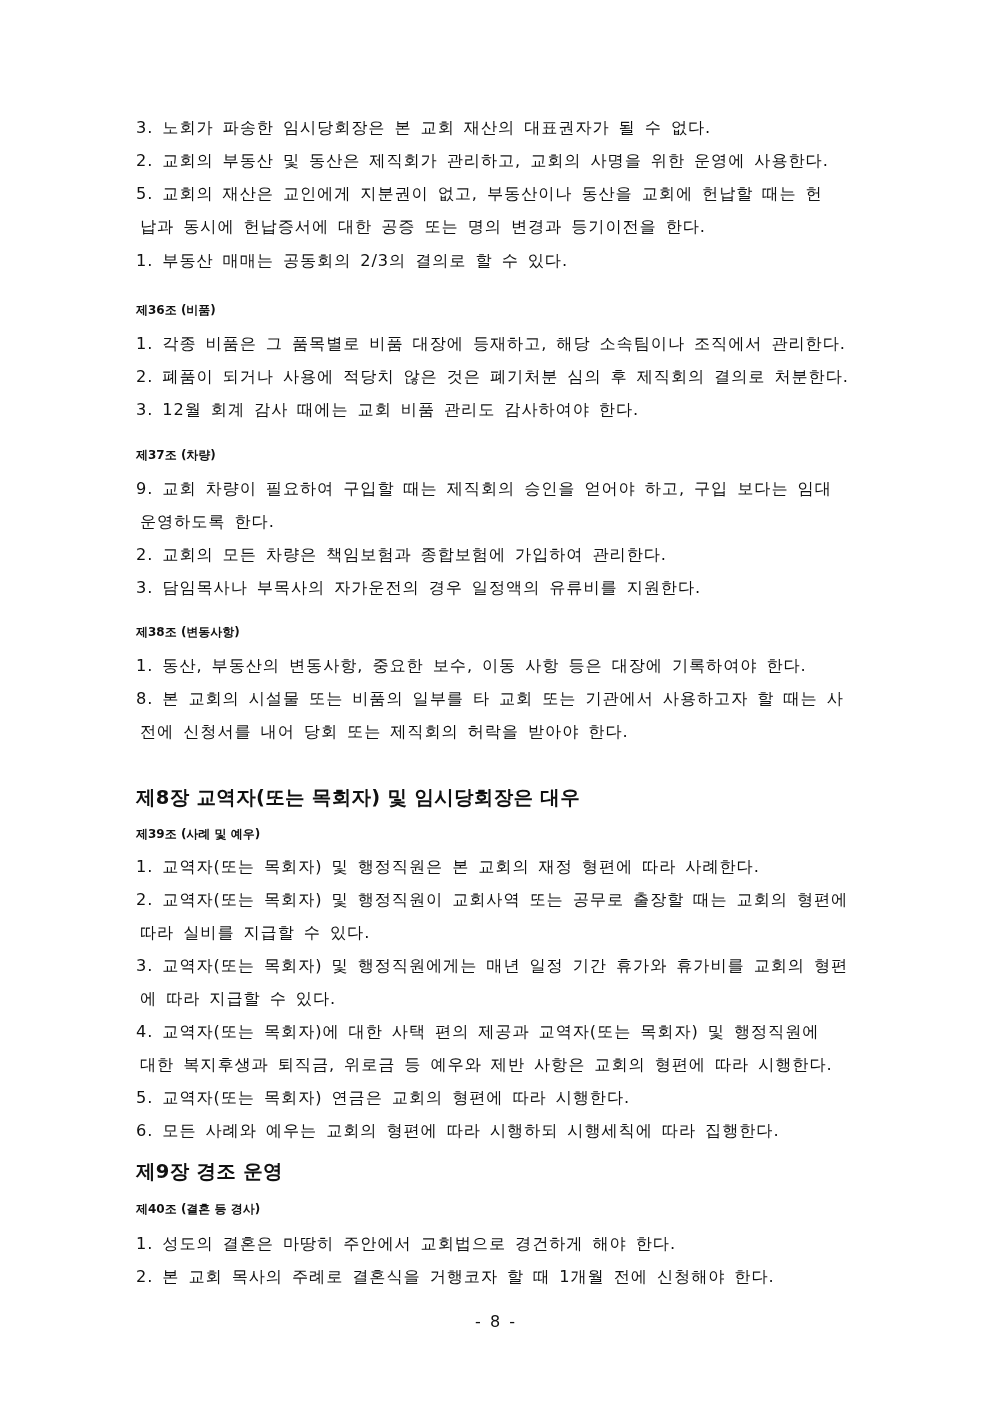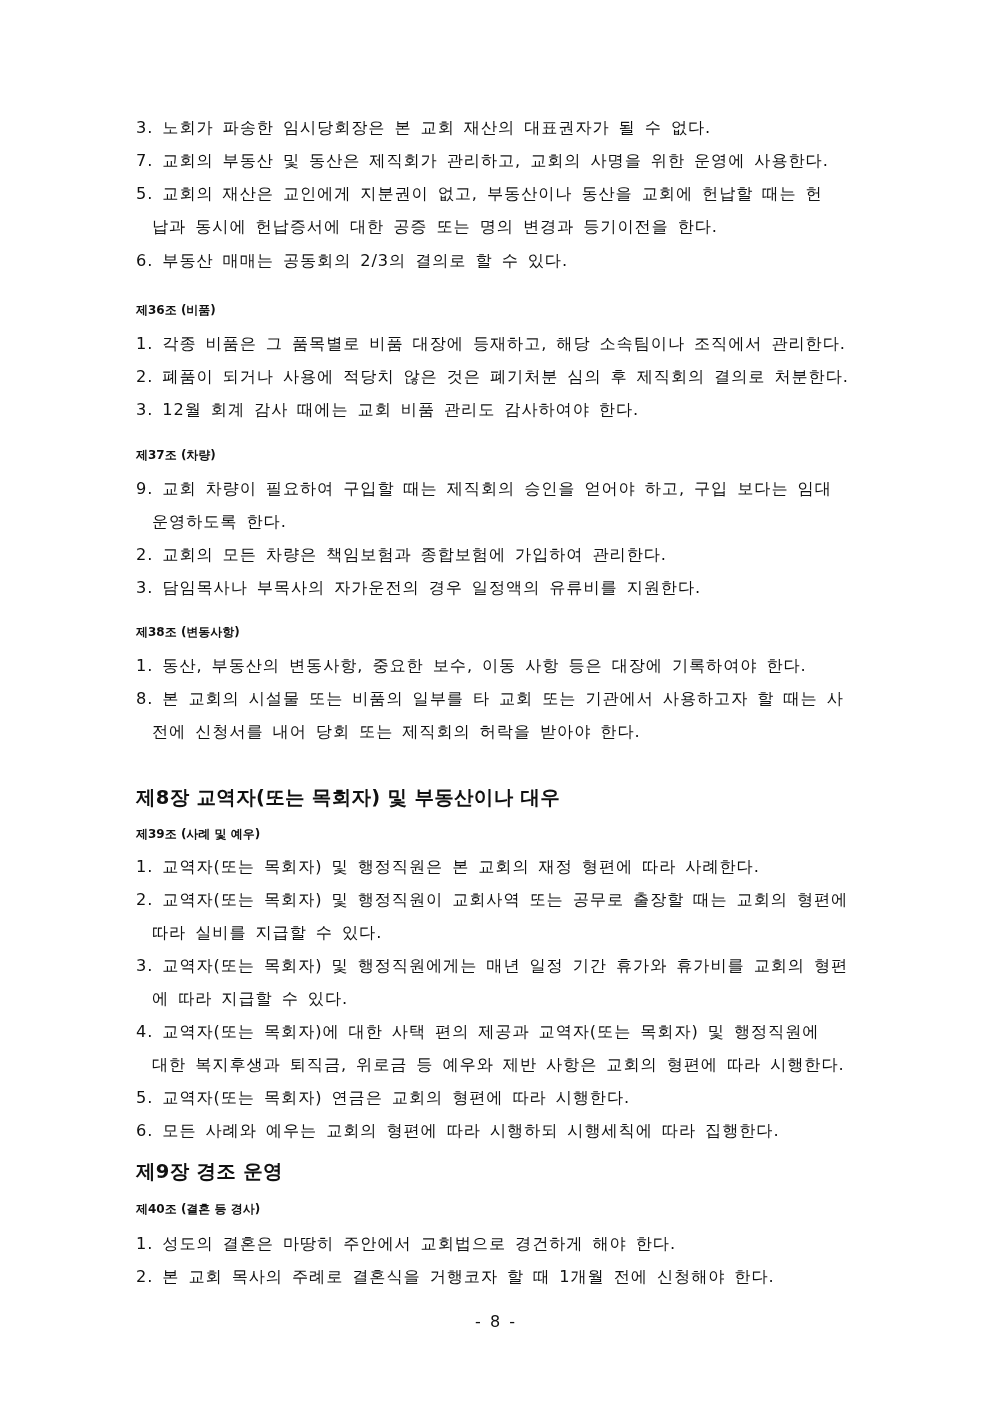--- a/index.html
+++ b/index.html
@@ -6,61 +6,61 @@
   body {
     width: 992px; height: 1403px; position: relative; overflow: hidden;
     font-family: "DejaVu Sans", "Liberation Sans", sans-serif;
     color: #111111;
   }
   .page { position: absolute; left: 0; top: 0; width: 992px; height: 1403px; }
   .line {
     position: absolute; left: 136px; white-space: nowrap;
     font-size: 16.2px; line-height: 20px; letter-spacing: 0.9px; word-spacing: 3px;
   }
-  .line.cont { left: 152px; }
+  .line.cont { left: 140px; }
   .art {
     position: absolute; left: 136px; white-space: nowrap;
     font-size: 12px; font-weight: bold; line-height: 20px; letter-spacing: 0px;
   }
   .chap {
     position: absolute; left: 136px; white-space: nowrap;
     font-size: 19.5px; font-weight: bold; line-height: 24px; letter-spacing: 0.3px;
   }
   .pnum {
     position: absolute; left: 0; width: 992px; text-align: center;
     font-size: 16px; line-height: 20px; letter-spacing: 2px;
   }
 </style>
 </head>
 <body>
 
 <div class="page">
   <div class="line" style="top:118px">3. 노회가 파송한 임시당회장은 본 교회 재산의 대표권자가 될 수 없다.</div>
-  <div class="line" style="top:151px">7. 교회의 부동산 및 동산은 제직회가 관리하고, 교회의 사명을 위한 운영에 사용한다.</div>
+  <div class="line" style="top:151px">2. 교회의 부동산 및 동산은 제직회가 관리하고, 교회의 사명을 위한 운영에 사용한다.</div>
   <div class="line" style="top:184px">5. 교회의 재산은 교인에게 지분권이 없고, 부동산이나 동산을 교회에 헌납할 때는 헌</div>
   <div class="line cont" style="top:217px">납과 동시에 헌납증서에 대한 공증 또는 명의 변경과 등기이전을 한다.</div>
-  <div class="line" style="top:251px">6. 부동산 매매는 공동회의 2/3의 결의로 할 수 있다.</div>
+  <div class="line" style="top:251px">1. 부동산 매매는 공동회의 2/3의 결의로 할 수 있다.</div>
 
   <div class="art" style="top:300px">제36조 (비품)</div>
   <div class="line" style="top:334px">1. 각종 비품은 그 품목별로 비품 대장에 등재하고, 해당 소속팀이나 조직에서 관리한다.</div>
   <div class="line" style="top:367px">2. 폐품이 되거나 사용에 적당치 않은 것은 폐기처분 심의 후 제직회의 결의로 처분한다.</div>
   <div class="line" style="top:400px">3. 12월 회계 감사 때에는 교회 비품 관리도 감사하여야 한다.</div>
 
   <div class="art" style="top:445px">제37조 (차량)</div>
   <div class="line" style="top:479px">9. 교회 차량이 필요하여 구입할 때는 제직회의 승인을 얻어야 하고, 구입 보다는 임대</div>
   <div class="line cont" style="top:512px">운영하도록 한다.</div>
   <div class="line" style="top:545px">2. 교회의 모든 차량은 책임보험과 종합보험에 가입하여 관리한다.</div>
   <div class="line" style="top:578px">3. 담임목사나 부목사의 자가운전의 경우 일정액의 유류비를 지원한다.</div>
 
   <div class="art" style="top:622px">제38조 (변동사항)</div>
   <div class="line" style="top:656px">1. 동산, 부동산의 변동사항, 중요한 보수, 이동 사항 등은 대장에 기록하여야 한다.</div>
   <div class="line" style="top:689px">8. 본 교회의 시설물 또는 비품의 일부를 타 교회 또는 기관에서 사용하고자 할 때는 사</div>
   <div class="line cont" style="top:722px">전에 신청서를 내어 당회 또는 제직회의 허락을 받아야 한다.</div>
 
-  <div class="chap" style="top:786px">제8장 교역자(또는 목회자) 및 부동산이나 대우</div>
+  <div class="chap" style="top:786px">제8장 교역자(또는 목회자) 및 임시당회장은 대우</div>
   <div class="art" style="top:824px">제39조 (사례 및 예우)</div>
   <div class="line" style="top:857px">1. 교역자(또는 목회자) 및 행정직원은 본 교회의 재정 형편에 따라 사례한다.</div>
   <div class="line" style="top:890px">2. 교역자(또는 목회자) 및 행정직원이 교회사역 또는 공무로 출장할 때는 교회의 형편에</div>
   <div class="line cont" style="top:923px">따라 실비를 지급할 수 있다.</div>
   <div class="line" style="top:956px">3. 교역자(또는 목회자) 및 행정직원에게는 매년 일정 기간 휴가와 휴가비를 교회의 형편</div>
   <div class="line cont" style="top:989px">에 따라 지급할 수 있다.</div>
   <div class="line" style="top:1022px">4. 교역자(또는 목회자)에 대한 사택 편의 제공과 교역자(또는 목회자) 및 행정직원에</div>
   <div class="line cont" style="top:1055px">대한 복지후생과 퇴직금, 위로금 등 예우와 제반 사항은 교회의 형편에 따라 시행한다.</div>
   <div class="line" style="top:1088px">5. 교역자(또는 목회자) 연금은 교회의 형편에 따라 시행한다.</div>
   <div class="line" style="top:1121px">6. 모든 사례와 예우는 교회의 형편에 따라 시행하되 시행세칙에 따라 집행한다.</div>

